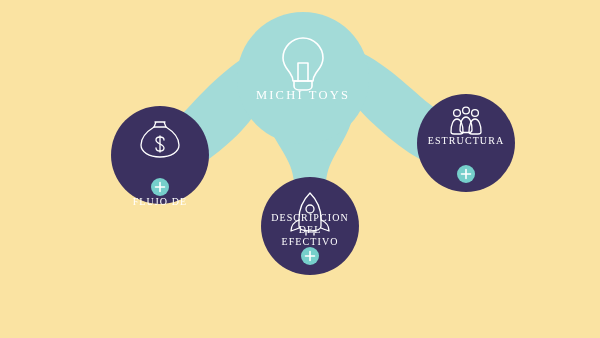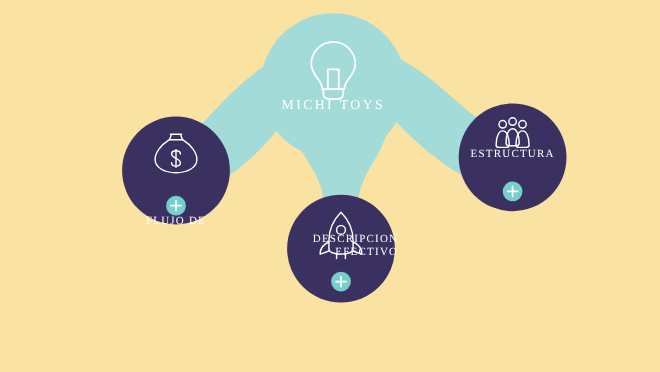--- a/index.html
+++ b/index.html
@@ -127,22 +127,23 @@
       </g>
     </g>
   </svg>
 
   <div class="center-label" style="left:203px; top:88px; width:200px;">MICHI TOYS</div>
 
   <div class="node-label" style="left:110px; top:148px; width:100px;margin-top:48px;">
     <div>FLUJO DE</div>
   </div>
 
-  <div class="node-label" style="left:258px; top:212px; width:104px;text-align:right;">
+  <div class="node-label" style="left:258px; top:212px; width:104px;">
     <div>DESCRIPCION</div>
+    <div>DEL</div>
     <div>EFECTIVO</div>
   </div>
 
   <div class="node-label" style="left:414px; top:135px; width:104px;">
     <div>ESTRUCTURA</div>
   </div>
 
 </div>
 
 </body></html>

